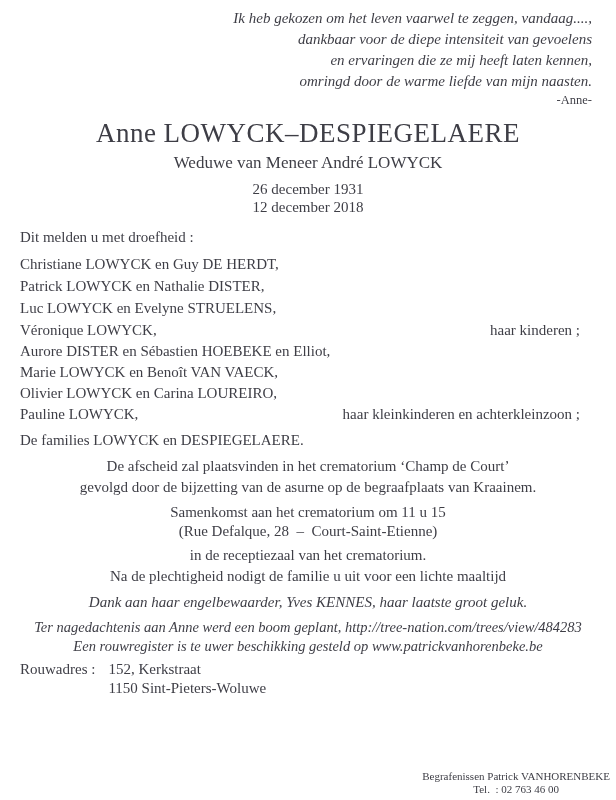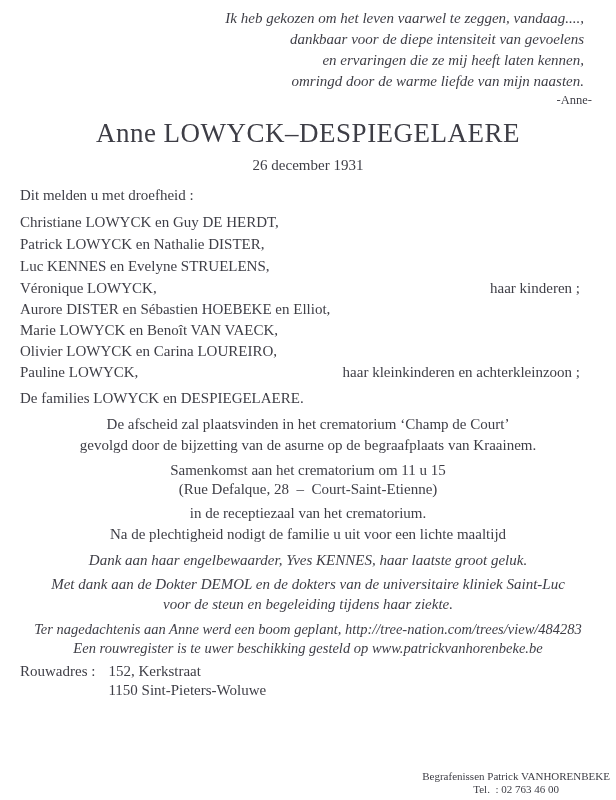--- a/index.html
+++ b/index.html
@@ -22,21 +22,21 @@
     padding-top: 8px;
     position: relative;
   }
 
   
   .quote {
     text-align: right;
     font-style: italic;
     font-size: 15px;
     line-height: 21px;
-    padding-right: 32px;
+    padding-right: 24px;
   }
   .quote-signature {
     text-align: right;
     font-style: normal;
     font-size: 12.5px;
     line-height: 17px;
     padding-right: 24px;
   }
 
   
@@ -121,30 +121,32 @@
 
   <div class="quote">
     <div>Ik heb gekozen om het leven vaarwel te zeggen, vandaag....,</div>
     <div>dankbaar voor de diepe intensiteit van gevoelens</div>
     <div>en ervaringen die ze mij heeft laten kennen,</div>
     <div>omringd door de warme liefde van mijn naasten.</div>
   </div>
   <div class="quote-signature">-Anne-</div>
 
   <div class="title">Anne LOWYCK–DESPIEGELAERE</div>
+  <div class="subtitle">Weduwe van Meneer André LOWYCK</div>
   <div class="dates">
     <div>26 december 1931</div>
+    <div>12 december 2018</div>
   </div>
 
   <div class="body-left intro">Dit melden u met droefheid :</div>
 
   <div class="body-left children-block">
     <div class="line">Christiane LOWYCK en Guy DE HERDT,</div>
     <div class="line">Patrick LOWYCK en Nathalie DISTER,</div>
-    <div class="line">Luc KENNES en Evelyne STRUELENS,</div>
+    <div class="line">Luc LOWYCK en Evelyne STRUELENS,</div>
     <div class="line row-split">
       <span>Véronique LOWYCK,</span>
       <span>haar kinderen ;</span>
     </div>
   </div>
 
   <div class="body-left grandchildren-block">
     <div class="line">Aurore DISTER en Sébastien HOEBEKE en Elliot,</div>
     <div class="line">Marie LOWYCK en Benoît VAN VAECK,</div>
     <div class="line">Olivier LOWYCK en Carina LOUREIRO,</div>
@@ -165,24 +167,20 @@
     <div>Samenkomst aan het crematorium om 11 u 15</div>
     <div class="prewrap">(Rue Defalque, 28  –  Court-Saint-Etienne)</div>
   </div>
 
   <div class="centered reception">
     <div>in de receptiezaal van het crematorium.</div>
     <div>Na de plechtigheid nodigt de familie u uit voor een lichte maaltijd</div>
   </div>
 
   <div class="centered italic thanks-1">Dank aan haar engelbewaarder, Yves KENNES, haar laatste groot geluk.</div>
-  <div class="centered italic thanks-2">
-    <div>Met dank aan de Dokter DEMOL en de dokters van de universitaire kliniek Saint-Luc</div>
-    <div>voor de steun en begeleiding tijdens haar ziekte.</div>
-  </div>
 
   <div class="centered italic memorial">
     <div>Ter nagedachtenis aan Anne werd een boom geplant, http://tree-nation.com/trees/view/484283</div>
     <div>Een rouwregister is te uwer beschikking gesteld op www.patrickvanhorenbeke.be</div>
   </div>
 
   <div class="mourning">
     <div class="mourning-label">Rouwadres :</div>
     <div>
       <div>152, Kerkstraat</div>

